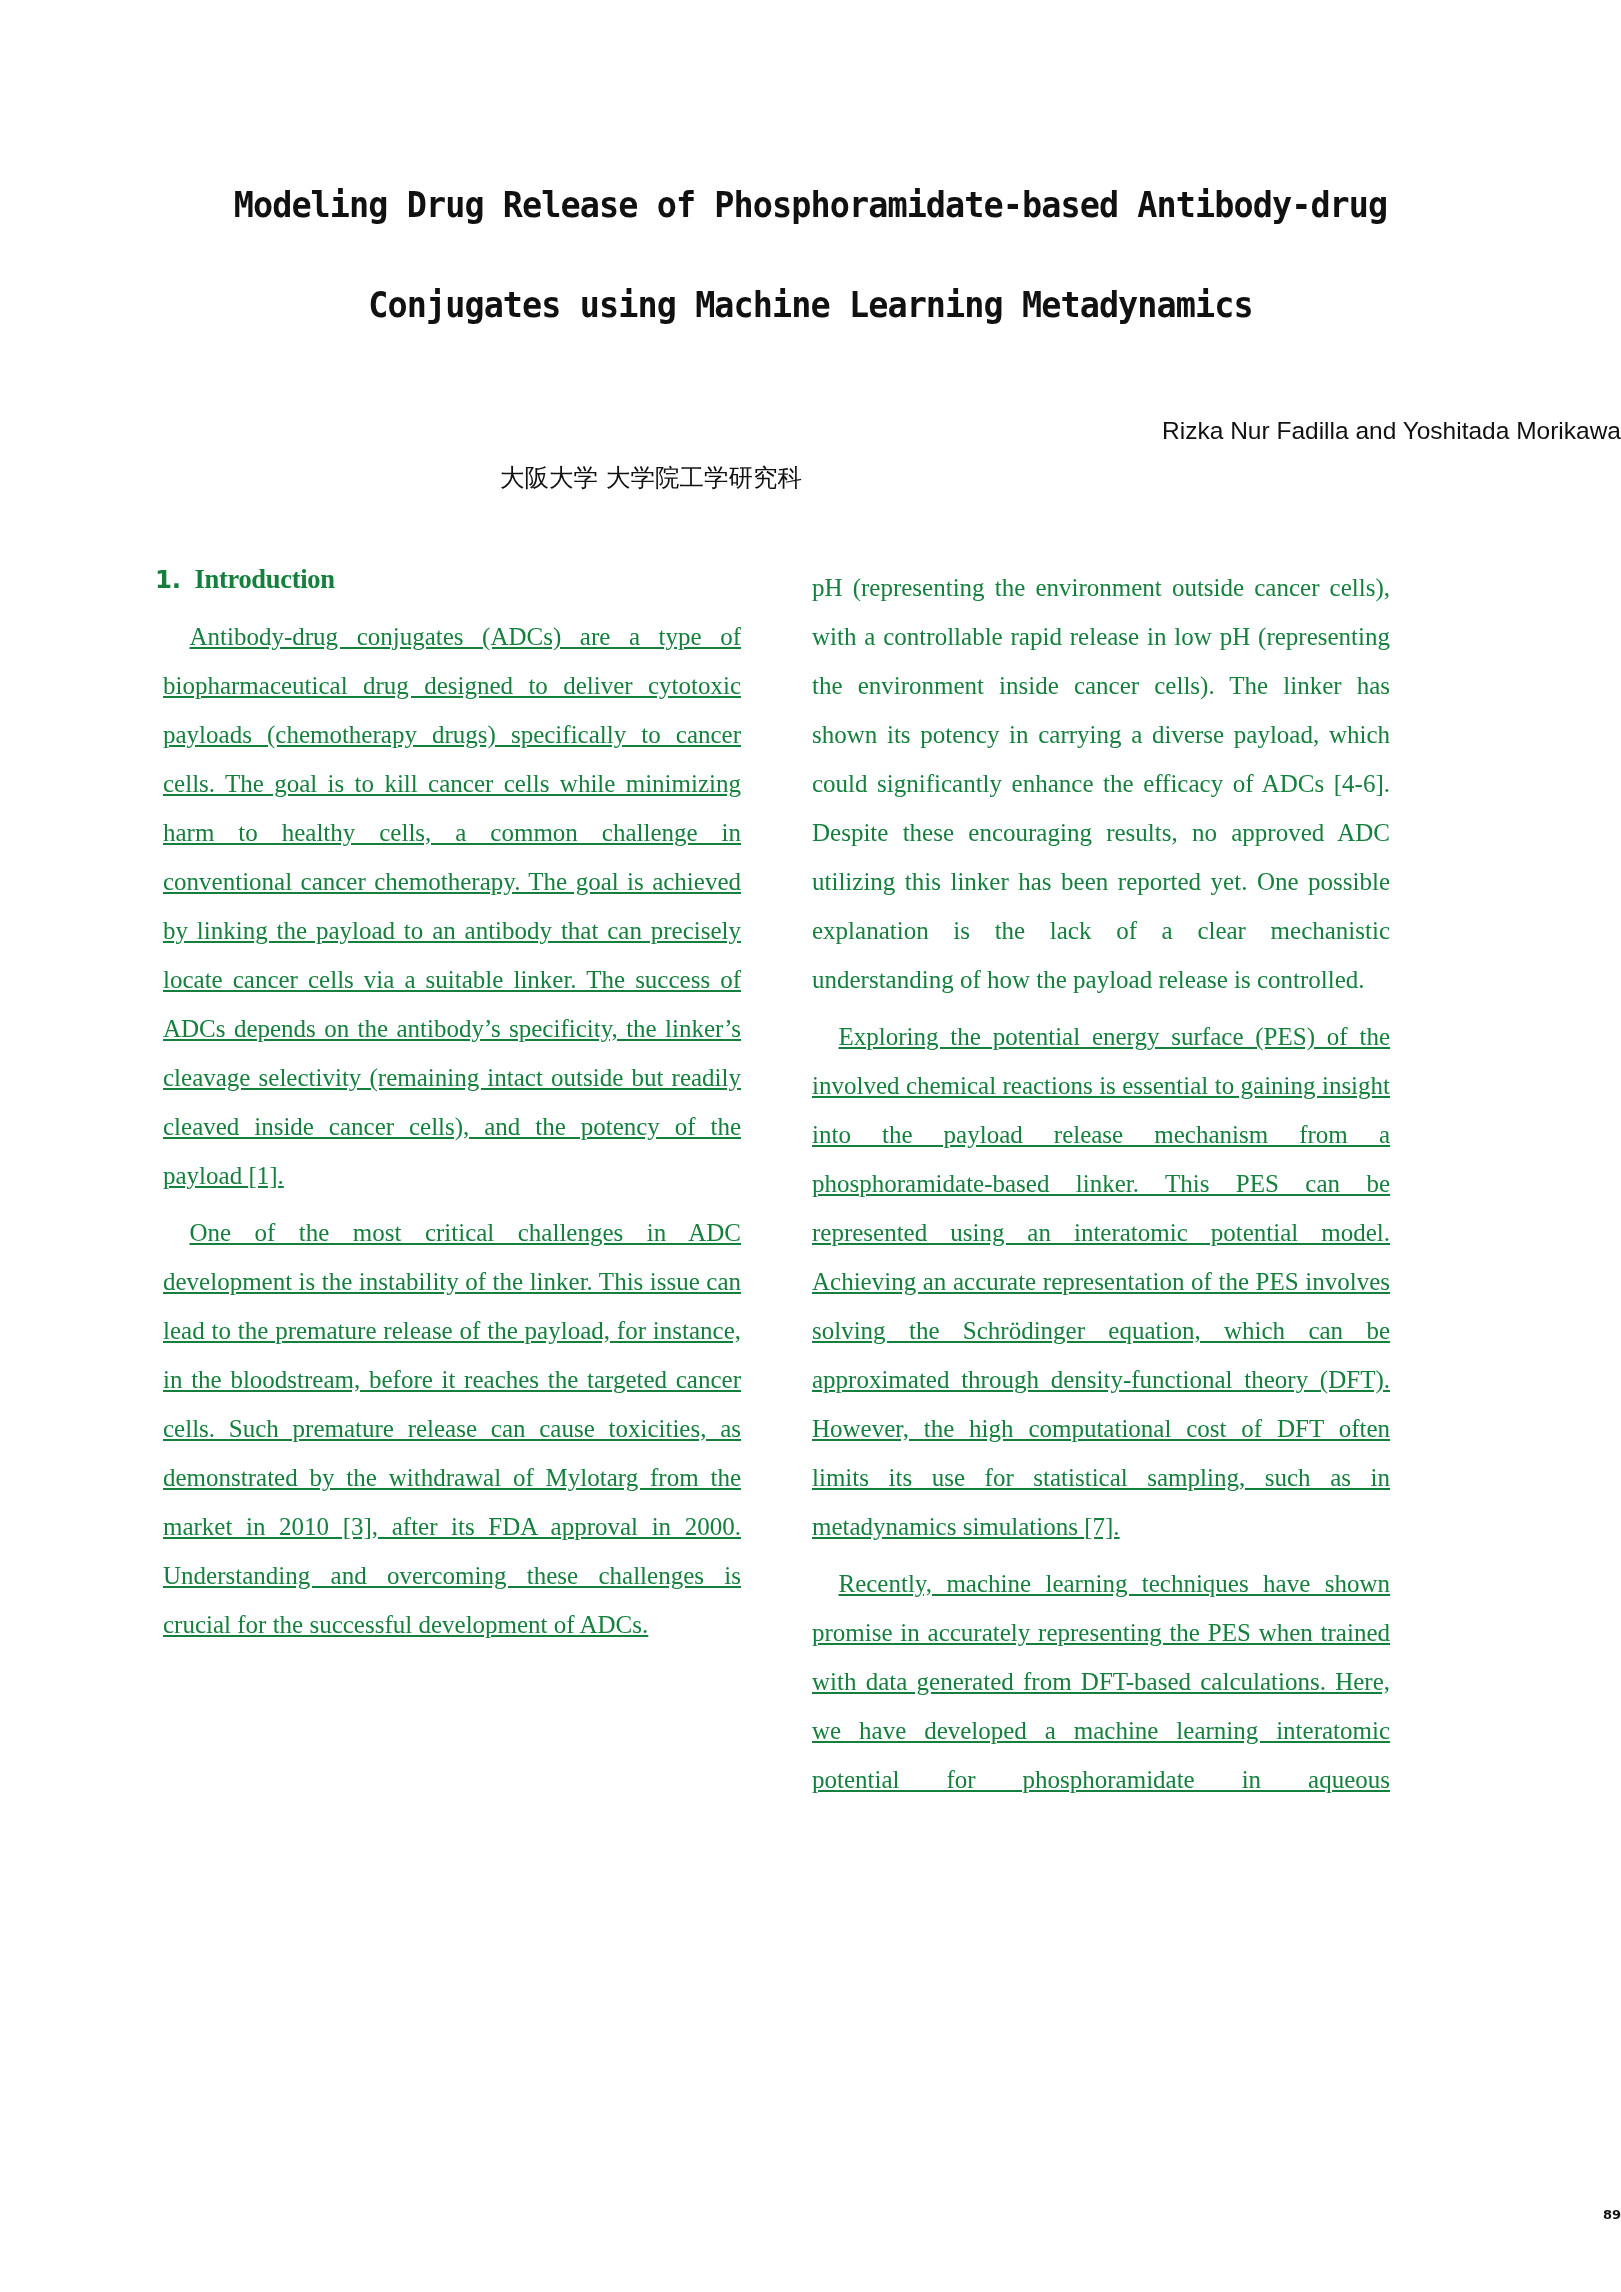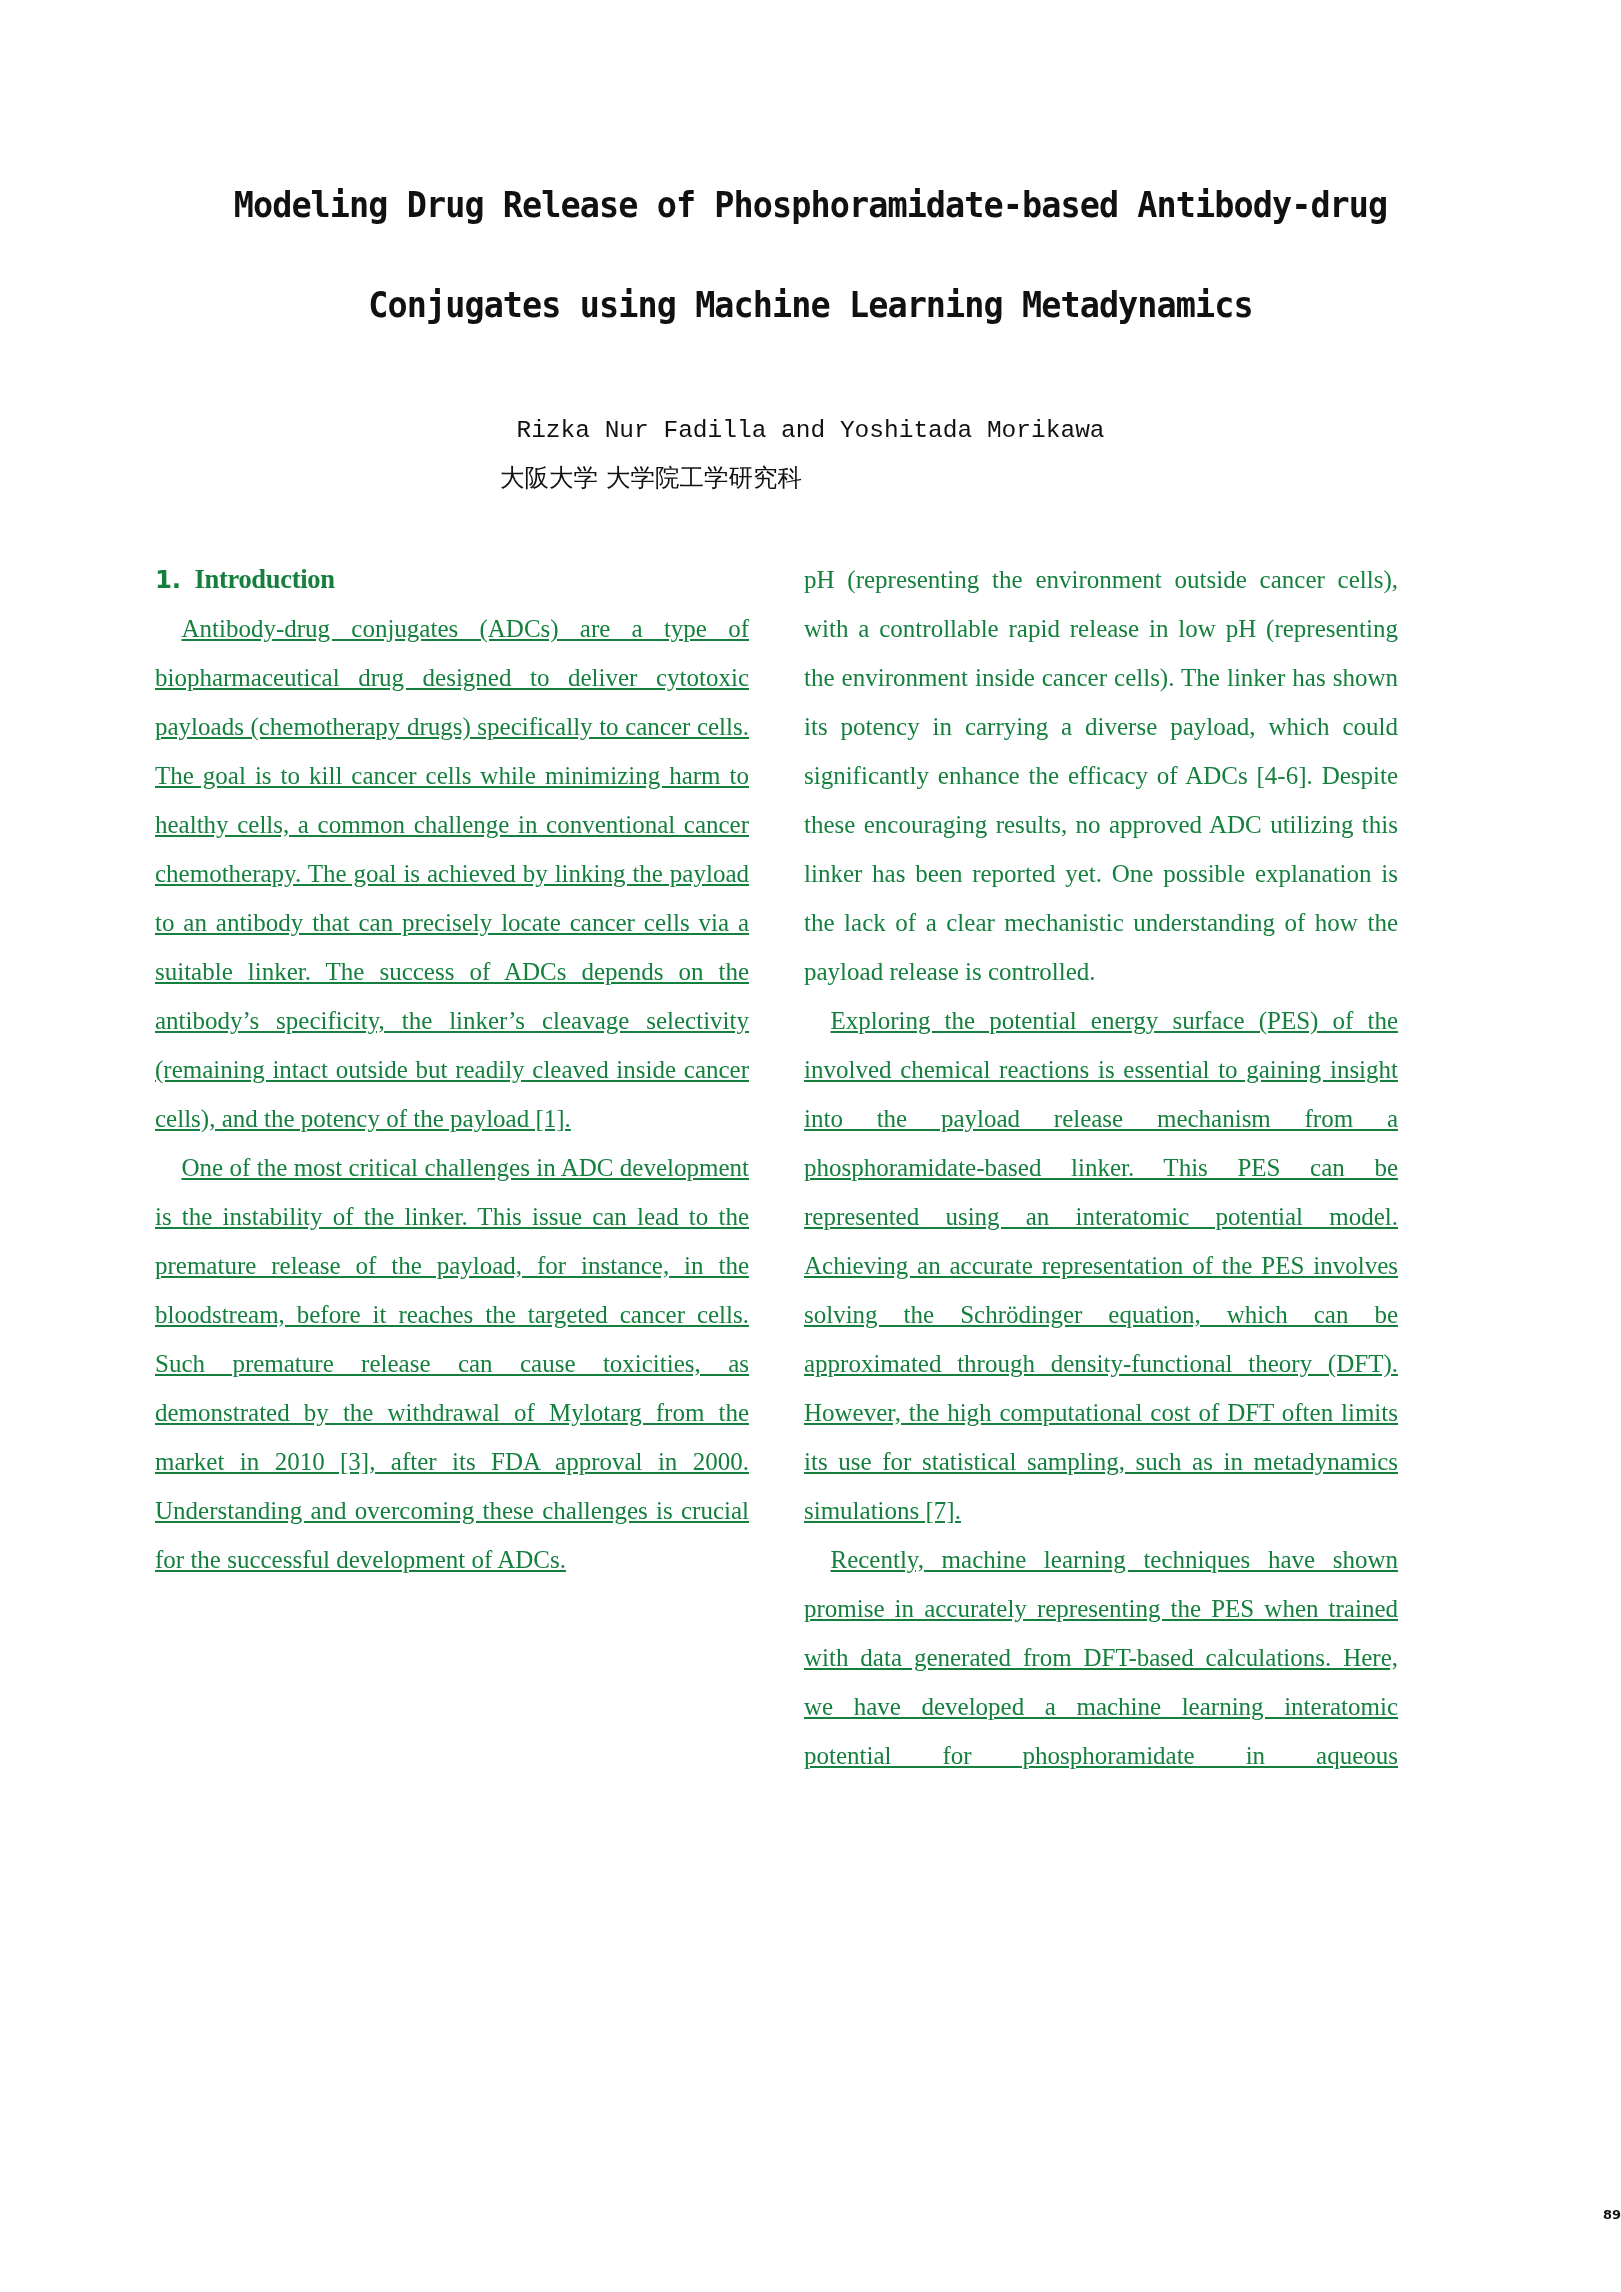--- a/index.html
+++ b/index.html
@@ -6,40 +6,40 @@
     body { width: 1621px; height: 2293px; position: relative; overflow: hidden; color: #111; }
     .title {
       position: absolute; left: 0; width: 1621px; text-align: center;
       font-family: "DejaVu Sans Mono", monospace; font-weight: bold;
       font-size: 36px; letter-spacing: -1px; transform: scaleX(0.93);
       color: #111;
     }
     #t1 { top: 184px; }
     #t2 { top: 284px; }
     .authors {
-      position: absolute; top: 417px; left: 0; width: 1621px; text-align: center;
-      font-family: Liberation Mono, monospace; font-size: 24.5px; color: #111;
+      position: absolute; top: 417px; left: 0; width: 1621px; text-align: right;
+      font-family: Liberation Sans, sans-serif; font-size: 24.5px; color: #111;
     }
     .affil {
       position: absolute; top: 461px; left: 0; width: 1302px; text-align: center;
       font-family: "DejaVu Sans", sans-serif; font-size: 24.5px; color: #111;
     }
     .col {
       position: absolute; top: 555px; width: 594px;
       font-family: "Liberation Serif", serif; font-size: 25px;
       line-height: 49px; color: #15803d;
     }
     #col-left { left: 155px; }
     #col-right { left: 804px; top: 555px; }
     .section-heading {
       font-family: "Liberation Serif", serif; font-weight: bold; font-size: 26.5px;
       margin: 0; line-height: 49px; letter-spacing: -0.3px;
     }
     .section-heading .num { margin-right: 13.7px; font-family: "DejaVu Sans", sans-serif; font-size: 24.5px; }
-    p.para { margin: 0; text-align: justify; text-align-last: left; }
+    p.para { margin: 8px; text-align: justify; text-align-last: left; }
     p.para.indent { text-indent: 26.5px; text-decoration: underline; }
     .page-number {
       position: absolute; top: 2207px; left: 0; width: 1621px; text-align: right;
       font-family: "DejaVu Sans", sans-serif; font-weight: bold; font-size: 13px; color: #111;
     }
   </style>
 </head>
 <body>
 
 <div id="t1" class="title">Modeling Drug Release of Phosphoramidate-based Antibody-drug</div>

